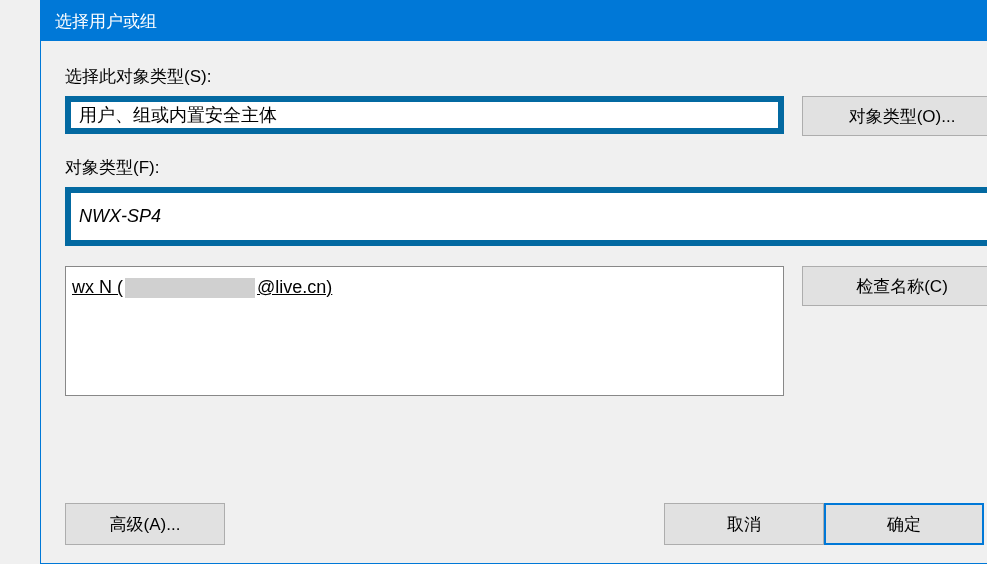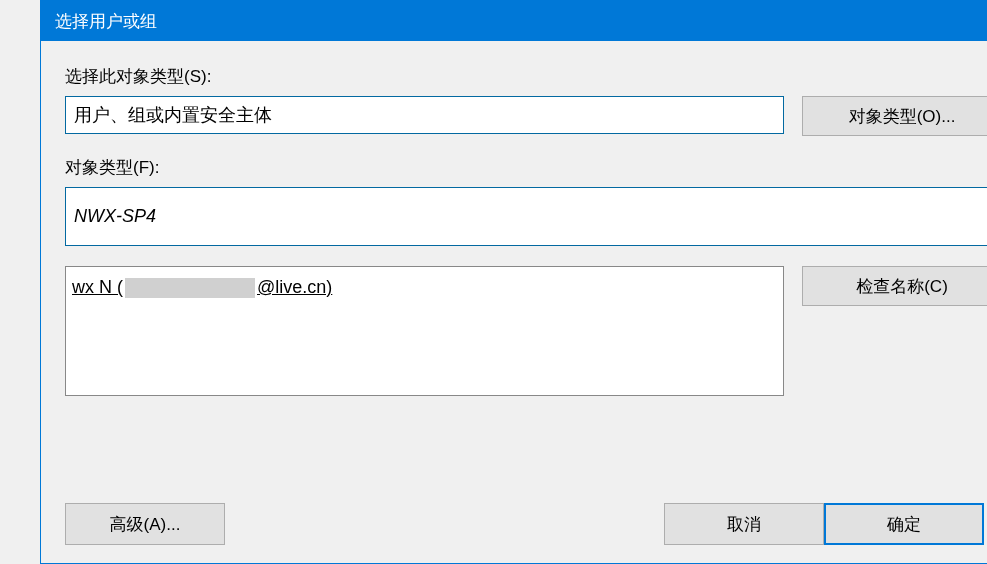--- a/index.html
+++ b/index.html
@@ -65,21 +65,21 @@
     }
     .row {
       display: flex;
       align-items: flex-start;
       gap: 18px;
       margin-bottom: 20px;
     }
     .field-box {
       flex: 1;
       background: #ffffff;
-      border: 1px solid #0369a1;
+      border: 6px solid #0369a1;
       padding: 6px 8px;
       font-size: 18px;
       height: 38px;
       display: flex;
       align-items: center;
     }
     .field-box-tall {
       height: 59px;
       font-style: italic;
     }

